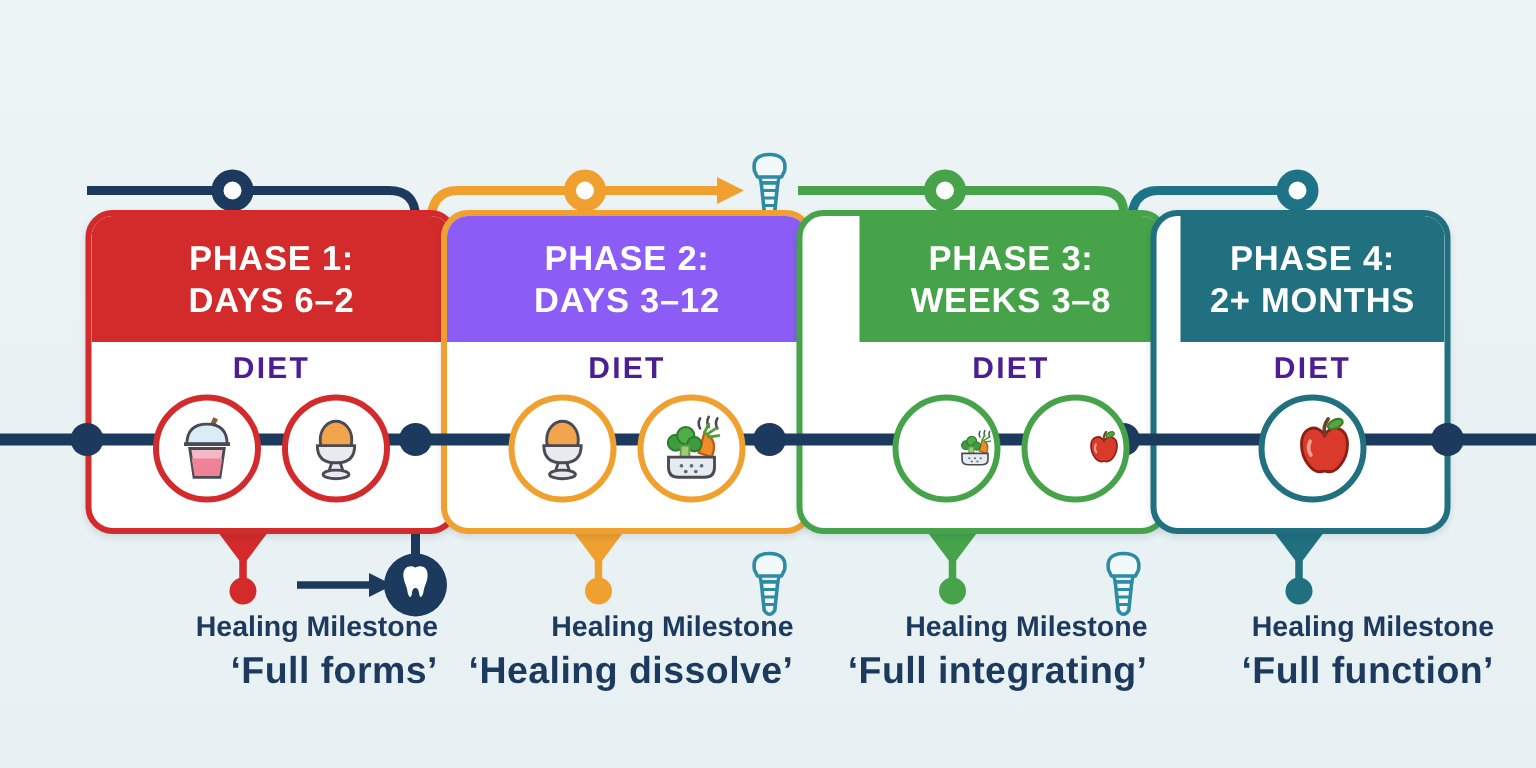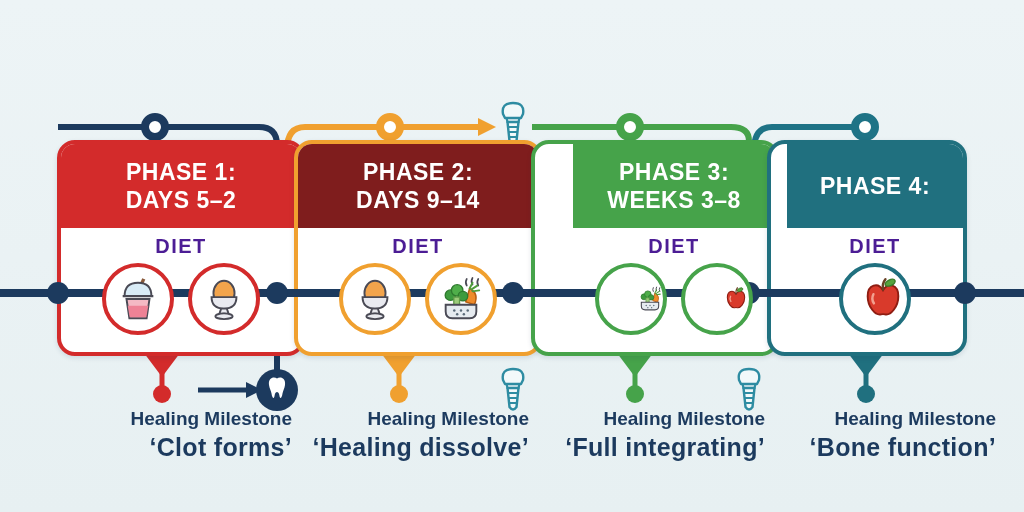--- a/index.html
+++ b/index.html
@@ -23,21 +23,21 @@
   .card .hdr{height:84px;display:flex;flex-direction:column;align-items:center;
              justify-content:center;color:#fff;font-weight:800;font-size:23px;
              line-height:1.22;letter-spacing:.5px;text-align:center;}
   .card .diet{margin-top:7px;text-align:center;color:#4c1d95;font-weight:800;
               font-size:20px;letter-spacing:1.5px;}
   .card .circles{display:flex;justify-content:center;gap:14px;margin-top:5px;}
   .circ{position:relative;z-index:5;width:72px;height:72px;border-radius:50%;
         background:#fff;border:4px solid;box-sizing:border-box;display:flex;
         align-items:center;justify-content:center;}
   .p1{left:57px;}  .p1,.p1 .circ{border-color:#d32b2b;} .p1 .hdr{background:#d32b2b;}
-  .p2{left:294px;} .p2,.p2 .circ{border-color:#f0a02f;} .p2 .hdr{background:#7f1d1d;align-items:center;}
+  .p2{left:294px;} .p2,.p2 .circ{border-color:#f0a02f;} .p2 .hdr{background:#8b5cf6;align-items:center;}
   .p3{left:531px;} .p3,.p3 .circ{border-color:#46a34a;padding-left:38px;} .p3 .hdr{background:#46a34a;}
   .p4{left:767px;width:200px;} .p4,.p4 .circ{border-color:#20707f;padding-left:16px;} .p4 .hdr{background:#20707f;}
 
   
   .milestone{position:absolute;top:408px;width:260px;text-align:right;color:#1c3a5e;}
   .milestone .lbl{font-size:19px;font-weight:700;}
   .milestone .val{font-size:25px;font-weight:800;margin-top:3px;letter-spacing:.3px;}
   .m1{left:32px;} .m2{left:269px;} .m3{left:505px;} .m4{left:736px;}
 </style>
 </head>
@@ -114,21 +114,21 @@
       <path d="M-6.5 -6 L-5.5 -2 L5.5 -2 L6.5 -6" fill="none" stroke="#2e8ca2" stroke-width="2.2"></path>
       <path d="M-5.5 -2 L-3.5 17 Q0 22 3.5 17 L5.5 -2 Z" fill="#f2f9fa" stroke="#2e8ca2" stroke-width="2.4" stroke-linejoin="round"></path>
       <path d="M-5 3 H5 M-4.5 8 H4.5 M-4 13 H4" stroke="#2e8ca2" stroke-width="2"></path>
     </g>
   </svg>
 
 
   <div class="card p1">
     <div class="hdr">
       <div>PHASE 1:</div>
-      <div>DAYS 5–2</div>
+      <div>DAYS 6–2</div>
     </div>
     <div class="diet">DIET</div>
     <div class="circles">
       <div class="circ">
         <svg width="46" height="46" viewBox="0 0 48 48">
           <line x1="30" y1="3" x2="22" y2="21" stroke="#8a5a3b" stroke-width="3.5"></line>
           <path d="M10 21 Q10 7 24 7 Q38 7 38 21 Z" fill="#d9ecf7" stroke="#4a4a55" stroke-width="2"></path>
           <line x1="8" y1="21" x2="40" y2="21" stroke="#4a4a55" stroke-width="2.6"></line>
           <path d="M12 24 L15 44 H33 L36 24 Z" fill="#f4b9c4" stroke="#4a4a55" stroke-width="2"></path>
           <path d="M13.3 31 L15.3 43 H32.7 L34.7 31 Z" fill="#ee8296"></path>
@@ -141,21 +141,21 @@
           <path d="M21 34 L19 40 Q24 38.5 29 40 L27 34 Z" fill="#e9eaf0" stroke="#4a4a55" stroke-width="2"></path>
           <ellipse cx="24" cy="42" rx="9" ry="3" fill="#e9eaf0" stroke="#4a4a55" stroke-width="2"></ellipse>
         </svg>
       </div>
     </div>
   </div>
 
   <div class="card p2">
     <div class="hdr">
       <div>PHASE 2:</div>
-      <div>DAYS 9–14</div>
+      <div>DAYS 3–12</div>
     </div>
     <div class="diet">DIET</div>
     <div class="circles">
       <div class="circ">
         <svg width="46" height="46" viewBox="0 0 48 48">
           <ellipse cx="24" cy="18" rx="11" ry="13" fill="#f2a44c" stroke="#4a4a55" stroke-width="2"></ellipse>
           <path d="M11 22 Q11 34 24 34 Q37 34 37 22 Z" fill="#e9eaf0" stroke="#4a4a55" stroke-width="2"></path>
           <path d="M21 34 L19 40 Q24 38.5 29 40 L27 34 Z" fill="#e9eaf0" stroke="#4a4a55" stroke-width="2"></path>
           <ellipse cx="24" cy="42" rx="9" ry="3" fill="#e9eaf0" stroke="#4a4a55" stroke-width="2"></ellipse>
         </svg>
@@ -211,20 +211,21 @@
           <ellipse cx="31.5" cy="7" rx="5.5" ry="3" fill="#57a33e" stroke="#3b7d2a" stroke-width="1.5" transform="rotate(-25 31.5 7)"></ellipse>
           <path d="M14 19 q-2.5 5 .5 9.5" stroke="#f2a08f" stroke-width="2.6" fill="none" stroke-linecap="round"></path>
         </svg>
       </div>
     </div>
   </div>
 
   <div class="card p4">
     <div class="hdr">
       <div>PHASE 4:</div>
+      <div>2+ MONTHS</div>
     </div>
     <div class="diet">DIET</div>
     <div class="circles">
       <div class="circ">
         <svg width="46" height="46" viewBox="0 0 48 48">
           <path d="M24 15 C19 6 8 9 8 21 C8 32 16 41.5 22 40 Q24 39.5 26 40 C32 41.5 40 32 40 21 C40 9 29 6 24 15 Z" fill="#d93a2b" stroke="#8e1d12" stroke-width="2"></path>
           <path d="M24 14 Q23 8 26.5 3.5" stroke="#6b4226" stroke-width="2.6" fill="none" stroke-linecap="round"></path>
           <ellipse cx="31.5" cy="7" rx="5.5" ry="3" fill="#57a33e" stroke="#3b7d2a" stroke-width="1.5" transform="rotate(-25 31.5 7)"></ellipse>
           <path d="M14 19 q-2.5 5 .5 9.5" stroke="#f2a08f" stroke-width="2.6" fill="none" stroke-linecap="round"></path>
         </svg>
@@ -236,28 +237,28 @@
     <line x1="0" y1="293" x2="1024" y2="293" stroke="#1c3a5e" stroke-width="8"></line>
     <circle cx="58" cy="293" r="11" fill="#1c3a5e"></circle>
     <circle cx="277" cy="293" r="11" fill="#1c3a5e"></circle>
     <circle cx="513" cy="293" r="11" fill="#1c3a5e"></circle>
     <circle cx="749" cy="293" r="11" fill="#1c3a5e"></circle>
     <circle cx="965" cy="293" r="11" fill="#1c3a5e"></circle>
   </svg>
 
   <div class="milestone m1">
     <div class="lbl">Healing Milestone</div>
-    <div class="val">‘Clot forms’</div>
+    <div class="val">‘Full forms’</div>
   </div>
   <div class="milestone m2">
     <div class="lbl">Healing Milestone</div>
     <div class="val">‘Healing dissolve’</div>
   </div>
   <div class="milestone m3">
     <div class="lbl">Healing Milestone</div>
     <div class="val">‘Full integrating’</div>
   </div>
   <div class="milestone m4">
     <div class="lbl">Healing Milestone</div>
-    <div class="val">‘Bone function’</div>
+    <div class="val">‘Full function’</div>
   </div>
 
 </div>
 
 </body></html>

